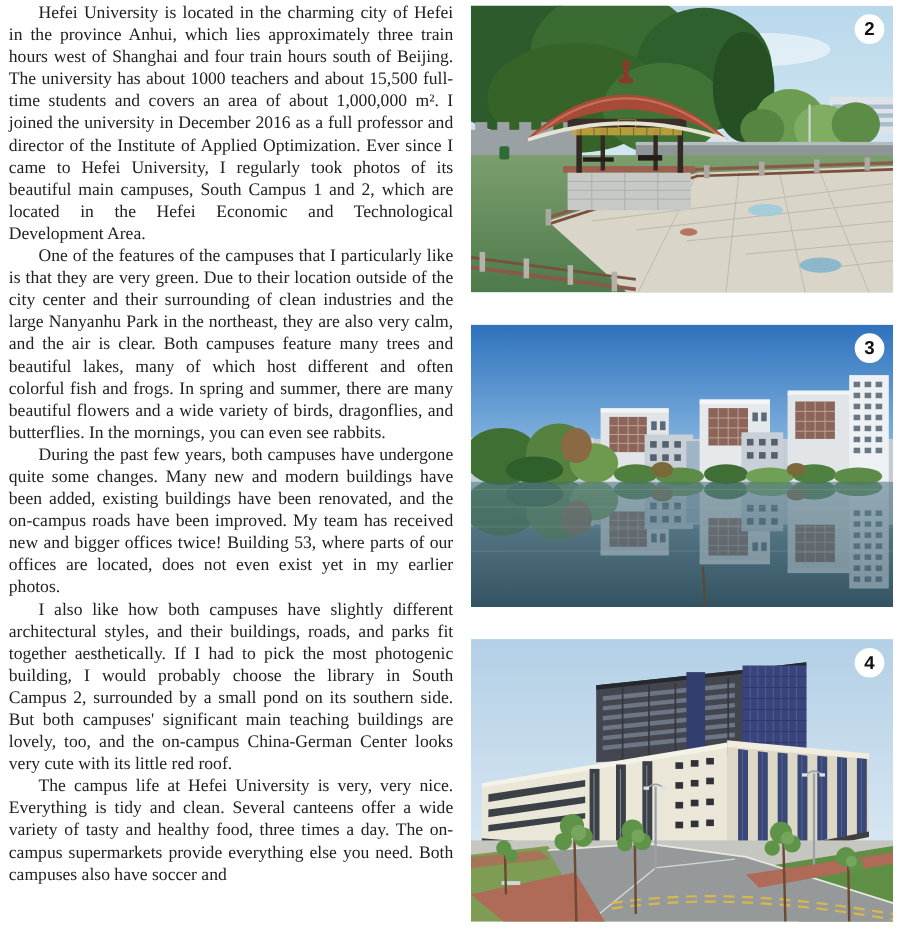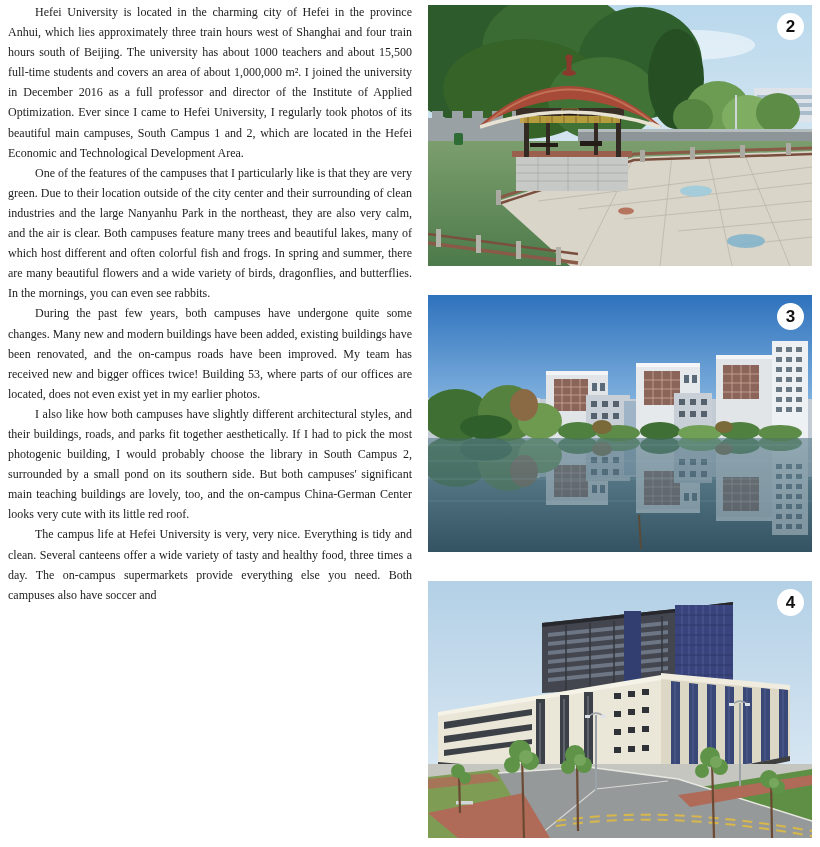--- a/index.html
+++ b/index.html
@@ -10,21 +10,21 @@
     background: #ffffff;
     overflow: hidden;
     font-family: "Liberation Serif", "DejaVu Serif", serif;
   }
   .text-column {
     position: absolute;
     left: 8px;
     top: 2px;
     width: 404px;
     color: #212121;
-    font-size: 12px;
+    font-size: 16px;
     line-height: 20.1px;
     text-align: justify;
   }
   .text-column p {
     margin: 0;
     text-indent: 27px;
   }
   .photo-column {
     position: absolute;
     left: 428px;

